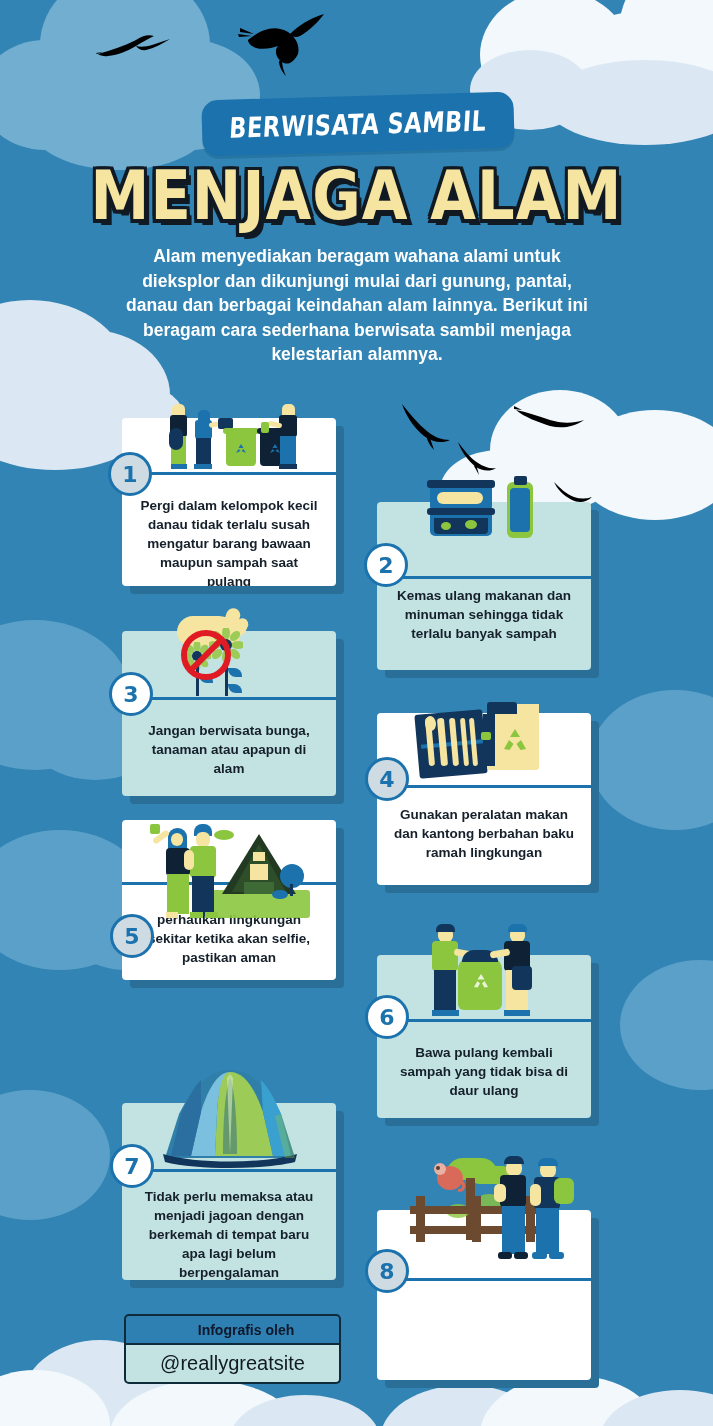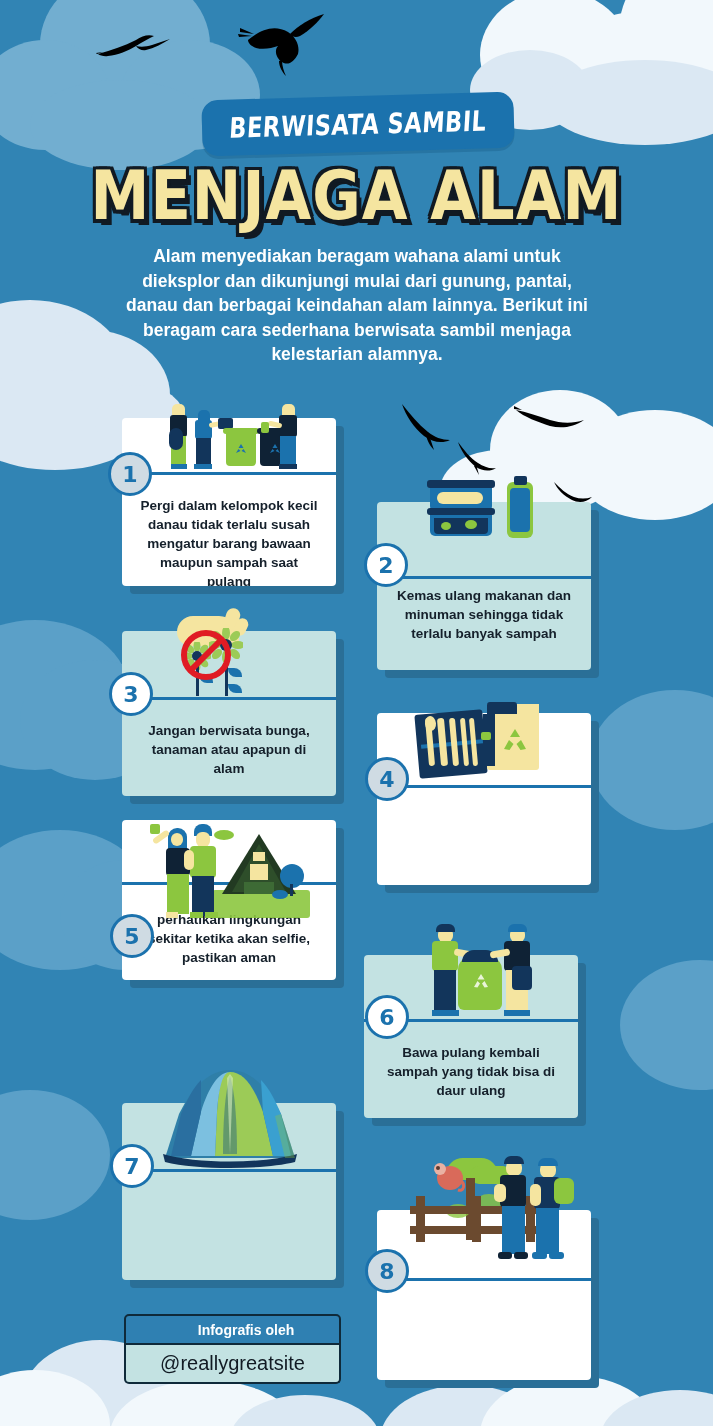--- a/index.html
+++ b/index.html
@@ -125,21 +125,21 @@
   .badge.grey  { background: #cfdbe3; }
   .badge.white { background: #ffffff; }
 
   
   .credit { position: absolute; left: 124px; top: 1314px; width: 217px; }
   .credit .top {
     height: 31px; background: #2f80b2;
     border: 2px solid #0f2a3a;
     border-radius: 5px 5px 0 0;
     display: flex; align-items: center; justify-content: center;
-    color: #ffffff; font-weight: bold; font-size: 14px; padding-left: 27px;
+    color: #0f172a; font-weight: bold; font-size: 14px; padding-left: 27px;
   }
   .credit .bot {
     height: 39px; background: #c3e2e2;
     border: 2px solid #0f2a3a; border-top: none;
     border-radius: 0 0 5px 5px;
     display: flex; align-items: center; justify-content: center;
     color: #111a23; font-size: 20px;
   }
 
   
@@ -376,20 +376,21 @@
   </div>
   <div class="badge white" style="left:109px;top:672px;">
     <span>3</span>
   </div>
 
   <div class="card white" style="left:377px;top:713px;width:214px;height:172px;">
     <div class="shadow"></div>
     <div class="body">
       <div class="illus" style="height:72px;"></div>
       <div class="divider" style="top:72px;"></div>
+      <div class="caption" style="top:92px;">Gunakan peralatan makan dan kantong berbahan baku ramah lingkungan</div>
     </div>
   </div>
   <div class="fig" style="left:415px;top:700px;width:130px;height:82px;">
 
     <div class="fig nv" style="left:2px;top:12px;width:68px;height:64px;border-radius:3px;transform:rotate(-5deg);"></div>
     <div class="fig bl" style="left:6px;top:42px;width:62px;height:4px;transform:rotate(-5deg);"></div>
     <div class="fig yl" style="left:12px;top:18px;width:6px;height:48px;border-radius:3px;transform:rotate(-5deg);"></div>
     <div class="fig yl" style="left:24px;top:18px;width:7px;height:48px;border-radius:3px;transform:rotate(-5deg);"></div>
     <div class="fig yl" style="left:36px;top:18px;width:6px;height:48px;border-radius:3px;transform:rotate(-5deg);"></div>
     <div class="fig yl" style="left:47px;top:18px;width:5px;height:48px;border-radius:3px;transform:rotate(-5deg);"></div>
@@ -449,21 +450,21 @@
     <div class="fig gr" style="left:40px;top:34px;width:26px;height:32px;border-radius:4px;"></div>
     <div class="fig nv" style="left:42px;top:64px;width:22px;height:40px;"></div>
     <div class="fig gr" style="left:40px;top:100px;width:13px;height:6px;"></div>
     <div class="fig gr" style="left:55px;top:100px;width:13px;height:6px;"></div>
     <div class="fig yl" style="left:34px;top:38px;width:10px;height:20px;border-radius:5px;"></div>
   </div>
   <div class="badge grey" style="left:110px;top:914px;">
     <span>5</span>
   </div>
 
-  <div class="card teal" style="left:364px;top:955px;width:214px;height:163px;">
+  <div class="card teal" style="left:377px;top:955px;width:214px;height:163px;">
     <div class="shadow"></div>
     <div class="body">
       <div class="illus" style="height:64px;"></div>
       <div class="divider" style="top:64px;"></div>
       <div class="caption" style="top:88px;">Bawa pulang kembali sampah yang tidak bisa di daur ulang</div>
     </div>
   </div>
   <div class="fig" style="left:430px;top:928px;width:112px;height:92px;">
 
     <div class="fig yl" style="left:8px;top:0px;width:15px;height:14px;border-radius:6px;"></div>
@@ -493,20 +494,21 @@
   </div>
   <div class="badge white" style="left:365px;top:995px;">
     <span>6</span>
   </div>
 
   <div class="card teal" style="left:122px;top:1103px;width:214px;height:177px;">
     <div class="shadow"></div>
     <div class="body">
       <div class="illus" style="height:66px;"></div>
       <div class="divider" style="top:66px;"></div>
+      <div class="caption" style="top:84px;">Tidak perlu memaksa atau menjadi jagoan dengan berkemah di tempat baru apa lagi belum berpengalaman</div>
     </div>
   </div>
   <div class="fig" style="left:155px;top:1066px;width:150px;height:104px;">
     <svg width="150" height="104" viewBox="0 0 150 104">
       <path d="M75 4 C95 4 112 20 126 48 L140 92 H10 L24 48 C38 20 55 4 75 4 Z" fill="#2f7fa8"></path>
       <path d="M75 6 C88 6 99 20 108 46 L118 90 H60 L62 46 C64 20 66 6 75 6 Z" fill="#9ccb57"></path>
       <path d="M75 6 C64 6 54 20 46 46 L36 90 H60 L62 46 C64 20 68 6 75 6 Z" fill="#7cc0e0"></path>
       <path d="M108 46 L118 90 H136 L126 48 C120 34 114 22 106 14 Z" fill="#3aa0d0"></path>
       <path d="M46 46 L36 90 H16 L26 48 C32 34 38 22 46 14 Z" fill="#2a6fa0"></path>
       <path d="M75 10 C70 26 68 56 68 88 H82 C82 56 80 26 75 10 Z" fill="#1f5d84" opacity=".45"></path>

